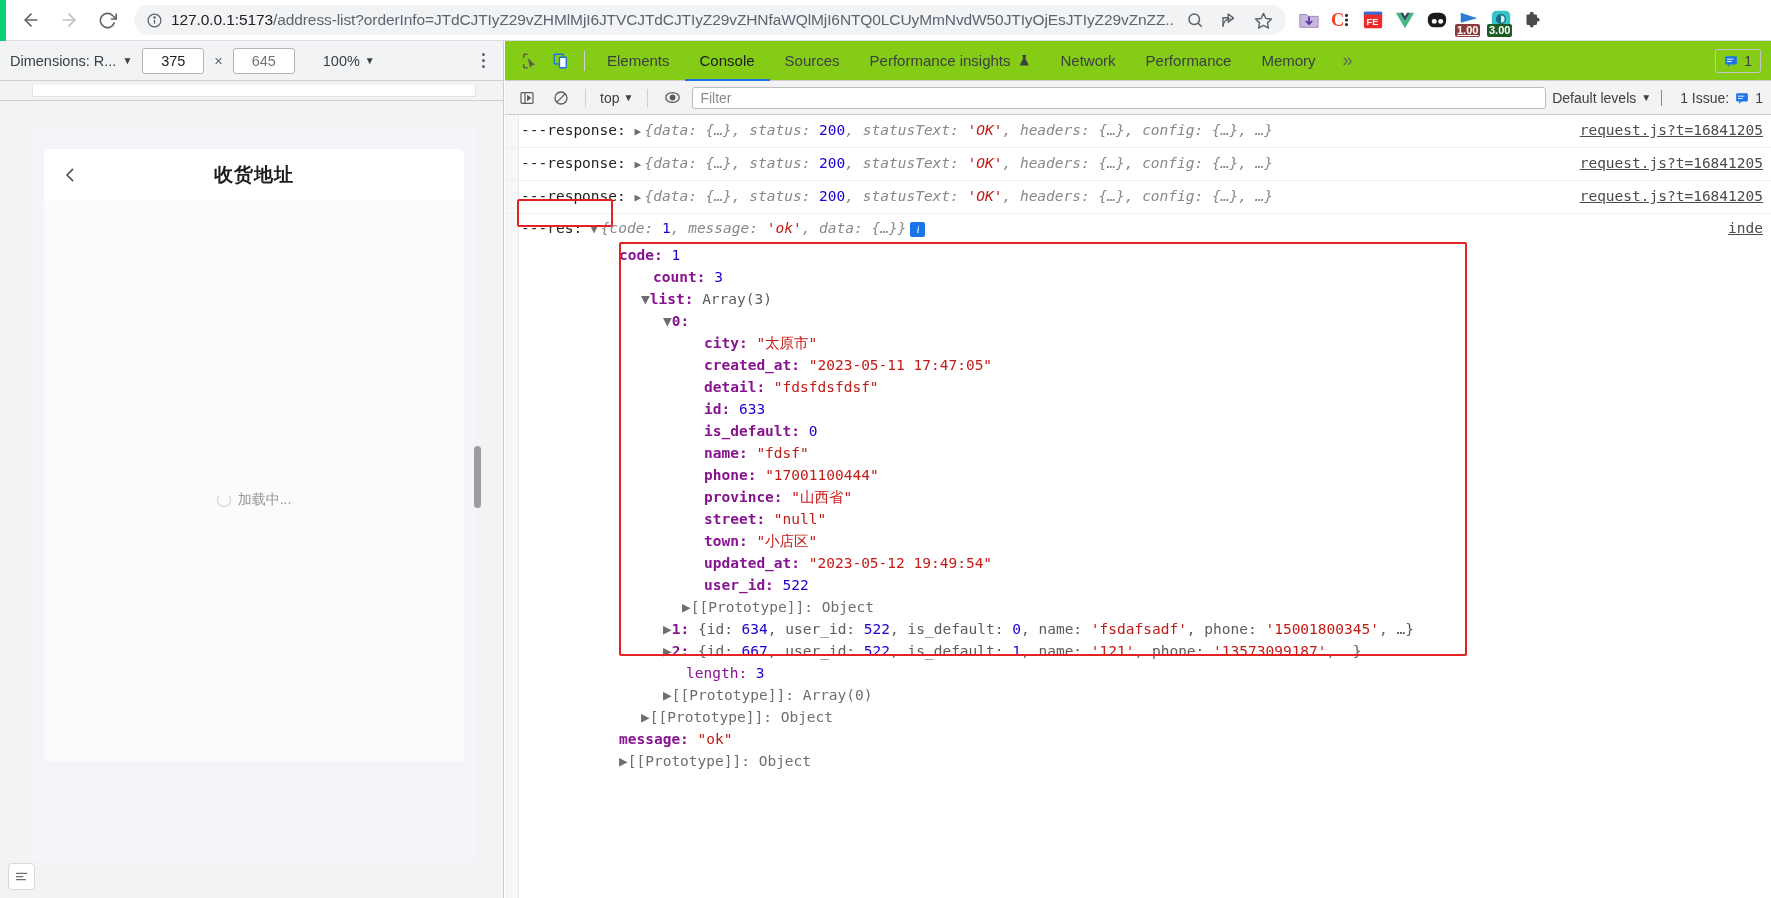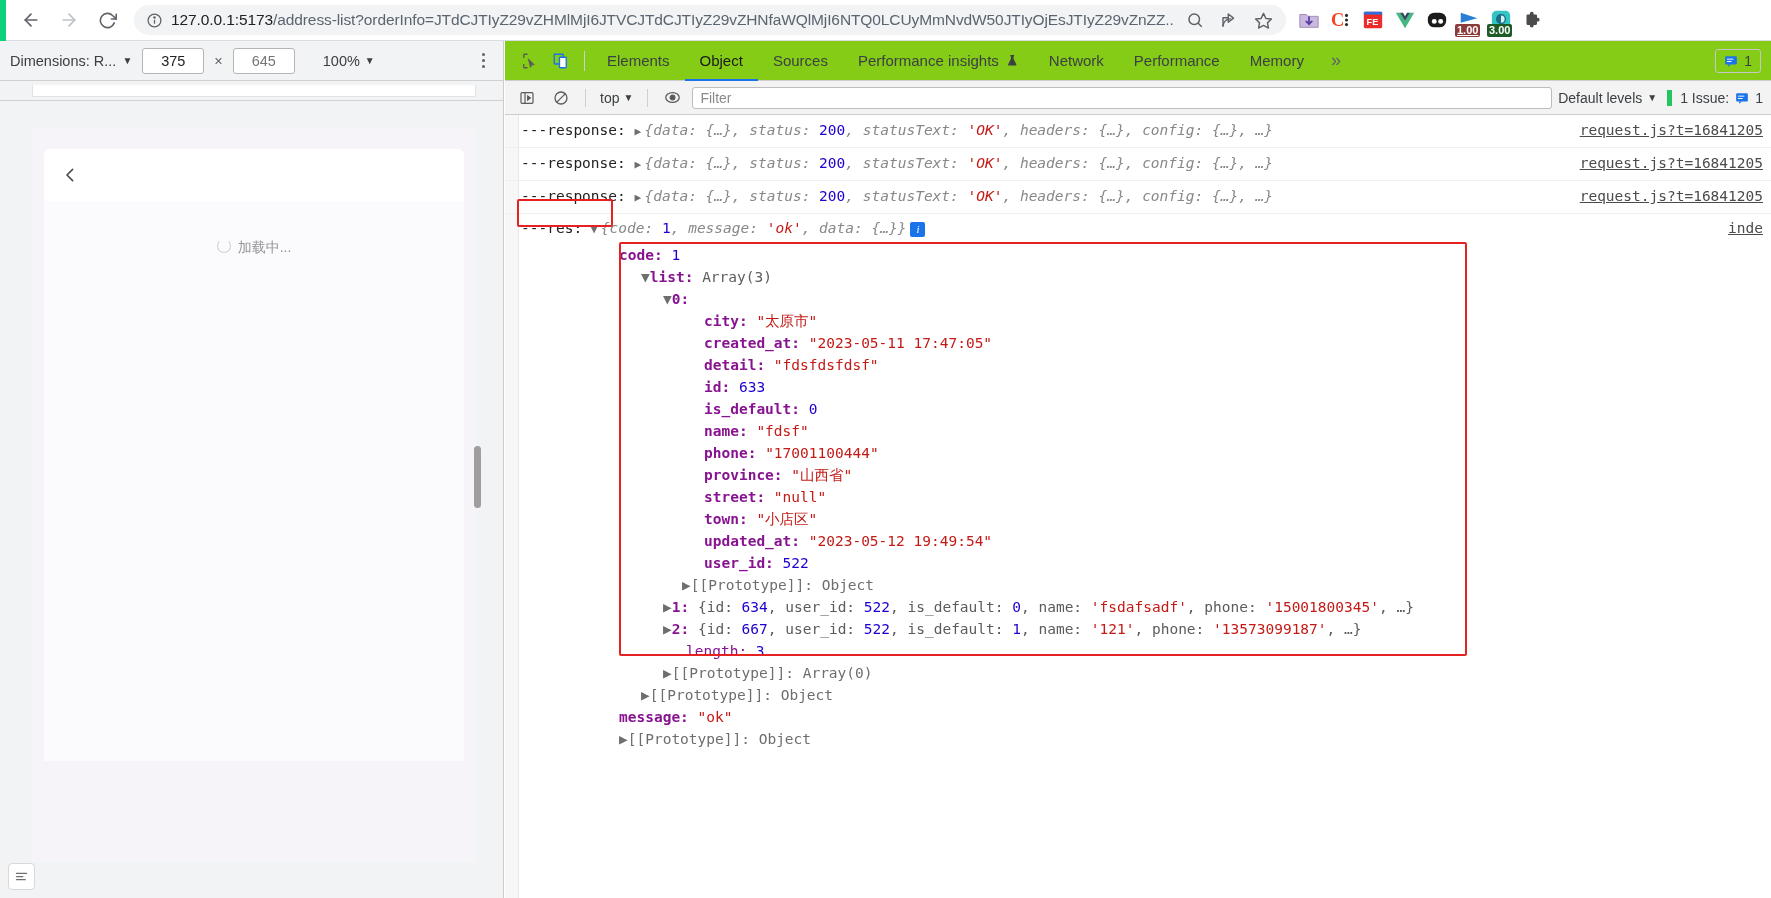--- a/index.html
+++ b/index.html
@@ -154,21 +154,21 @@
     letter-spacing: 1px;
   }
   .app-body {
     margin: 0 12px;
     height: 560px;
     background: #fbfafc;
     display: flex; justify-content: center;
     padding-top: 38px;
   }
   .loading {
-    display: flex; gap: 7px;
+    display: flex; align-items: center; gap: 7px;
     color: #969696; font-size: 14px;
   }
   .spinner {
     width: 14px; height: 14px;
     border: 1.6px solid #cfcfcf;
     border-top-color: transparent;
     border-radius: 50%;
   }
   .v-scroll {
     position: absolute;
@@ -253,22 +253,22 @@
     padding: 0 7px;
     font-size: 14px;
     color: #202124;
     font-family: "Liberation Sans", sans-serif;
     min-width: 60px;
   }
   .filter-input::placeholder { color: #8a8a8a; }
   .levels-sel { display:flex; align-items:center; gap:5px; cursor:pointer; white-space:nowrap;}
   .fb-issue {
     display:flex; align-items:center; gap:6px;
-    border-left: 5px solid #22c55e;
-    padding-left: 8px; margin-left: 4px;
+    border-left: 1px solid #22c55e;
+    padding-left: 18px; margin-left: 4px;
     cursor: pointer; white-space:nowrap;
   }
 
   
   .console {
     flex: 1 1 auto;
     overflow: hidden;
     background: #ffffff;
     font-family: "DejaVu Sans Mono", monospace;
     font-size: 14.5px;
@@ -467,20 +467,21 @@
   </div>
 
   <div class="viewport-area">
     <div class="phone-frame">
       <div class="app-header">
         <span class="app-back">
           <svg width="17" height="17" viewBox="0 0 24 24" fill="none" stroke="currentColor" stroke-width="2.2" stroke-linecap="round" stroke-linejoin="round">
               <polyline points="15 4 7 12 15 20"></polyline>
             </svg>
         </span>
+        <span class="app-title">收货地址</span>
       </div>
       <div class="app-body">
         <div class="loading">
           <span class="spinner"></span>
           <span>加载中...</span>
         </div>
       </div>
     </div>
     <div class="v-scroll"></div>
     <div class="bottom-icon">
@@ -507,21 +508,21 @@
       <svg width="18" height="18" viewBox="0 0 24 24" fill="none" stroke="currentColor" stroke-width="1.8">
           <rect x="3" y="3" width="12" height="13" rx="1"></rect>
           <rect x="10" y="7" width="9" height="14" rx="1" fill="#fff"></rect>
         </svg>
     </div>
     <div class="dt-sep"></div>
     <div class="dt-tab">
         <span>Elements</span>
       </div>
     <div class="dt-tab selected">
-        <span>Object</span>
+        <span>Console</span>
       </div>
     <div class="dt-tab">
         <span>Sources</span>
       </div>
     <div class="dt-tab">
       <span>Performance insights</span>
       <svg width="13" height="13" viewBox="0 0 24 24" fill="#3c4043">
           <path d="M9 2h6v2h-1v5l5 10a1.5 1.5 0 0 1-1.3 2.2H5.3A1.5 1.5 0 0 1 4 19L9 9V4H8V2z"></path>
         </svg>
     </div>
@@ -615,20 +616,21 @@
     <div class="log-row" style="border-bottom:none; min-height:28px; line-height:28px;">
       <span class="tok-label">---res:</span>
       <span class="arrow">▼</span><span class="tok-grey">{code: </span><span class="tok-num">1</span><span class="tok-grey">, message: </span><span class="tok-str" style="font-style:italic;">'ok'</span><span class="tok-grey">, data: {…}}</span><span class="info-badge">i</span>
       <span class="src">inde</span>
     </div>
 
     <div class="tree">
       <div class="tline" style="padding-left:88px;"><span class="k-prop">code:</span> <span class="v-num">1</span></div>
 
 
+      <div class="tline" style="padding-left:122px;"><span class="k-prop">count:</span> <span class="v-num">3</span></div>
 
       <div class="tline" style="padding-left:122px;"><span class="v-proto" style="margin-left:-12px;">▼</span><span class="k-prop">list:</span> <span class="v-grey">Array(3)</span></div>
 
       <div class="tline" style="padding-left:144px;"><span class="v-proto" style="margin-left:-12px;">▼</span><span class="idx">0:</span></div>
 
       <div class="tline" style="padding-left:173px;"><span class="k-prop">city:</span> <span class="v-str">"太原市"</span></div>
       <div class="tline" style="padding-left:173px;"><span class="k-prop">created_at:</span> <span class="v-str">"2023-05-11 17:47:05"</span></div>
       <div class="tline" style="padding-left:173px;"><span class="k-prop">detail:</span> <span class="v-str">"fdsfdsfdsf"</span></div>
       <div class="tline" style="padding-left:173px;"><span class="k-prop">id:</span> <span class="v-num">633</span></div>
       <div class="tline" style="padding-left:173px;"><span class="k-prop">is_default:</span> <span class="v-num">0</span></div>

